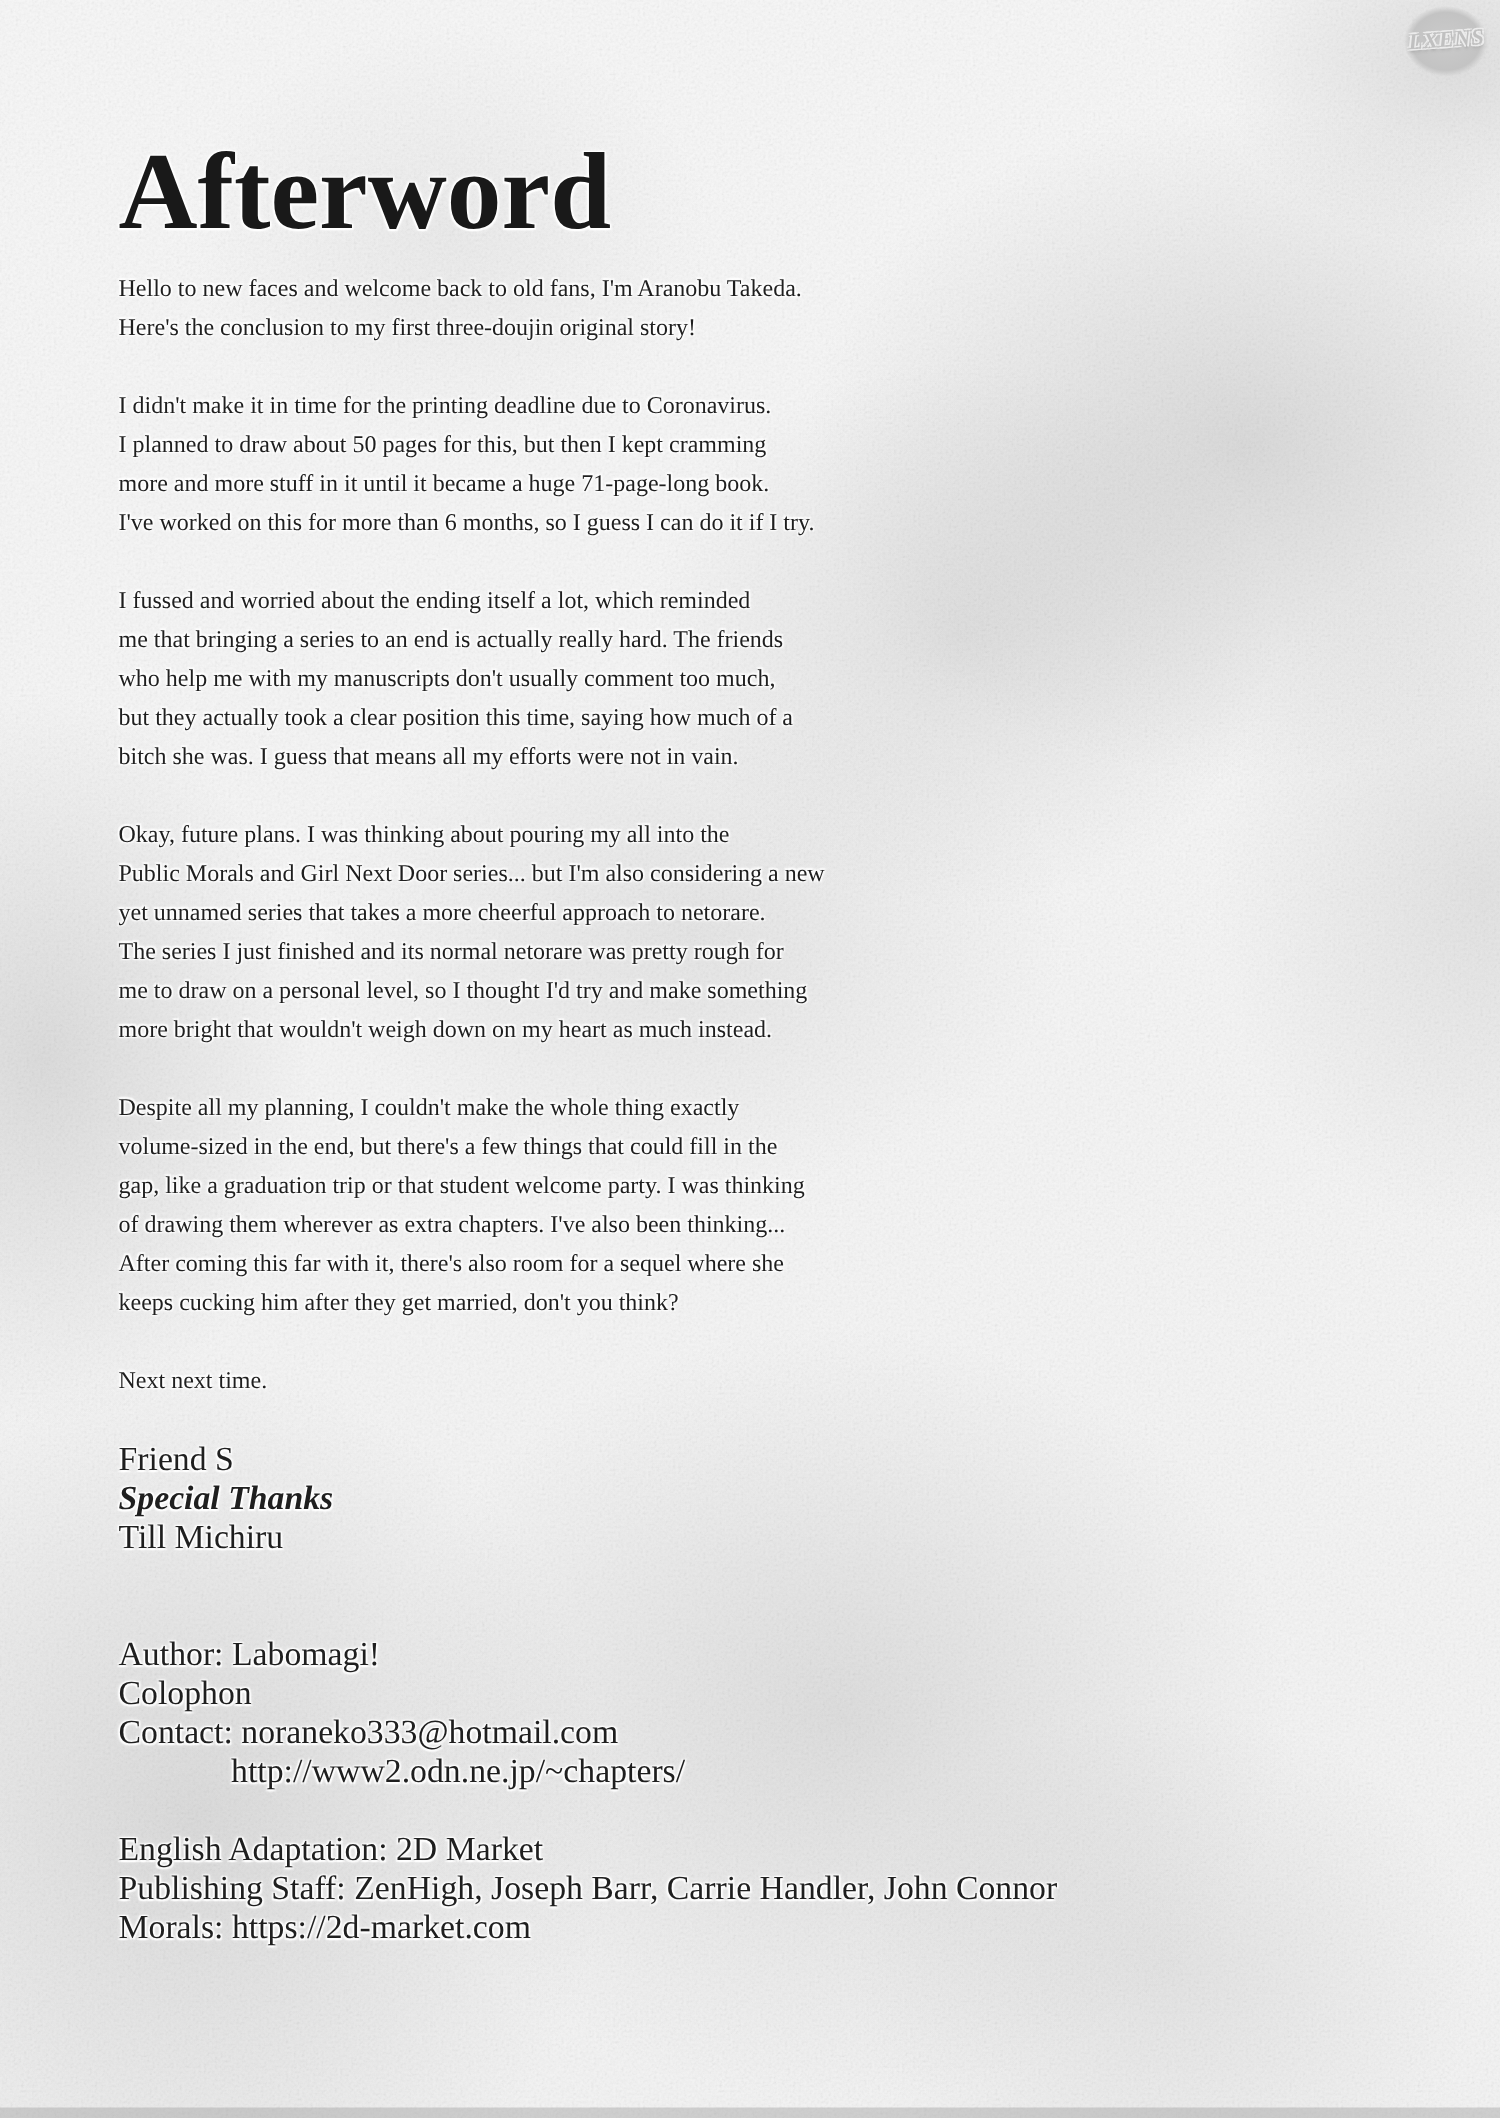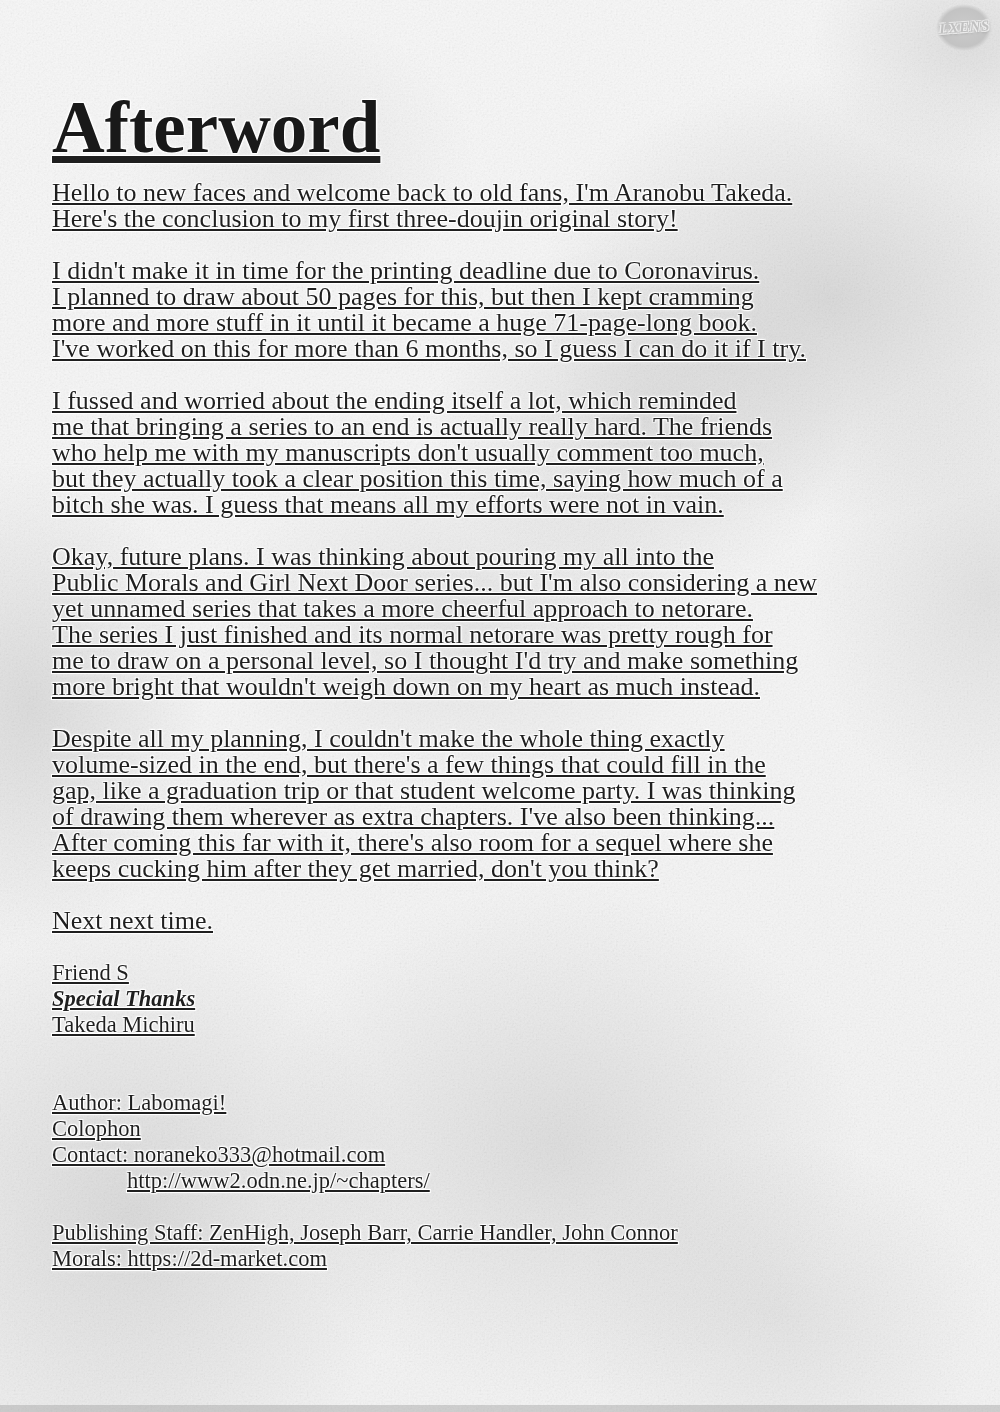--- a/index.html
+++ b/index.html
@@ -68,41 +68,40 @@
     color: #c0c0c0;
     transform: rotate(-4deg);
     text-shadow:
       -1px -1px 0 #ececec, 1px -1px 0 #ececec,
       -1px 1px 0 #ececec, 1px 1px 0 #ececec,
       0 2px 2px rgba(130,130,130,.45);
   }
   .content {
     position: relative;
     box-sizing: border-box;
-    padding: 93px 110px 0 52px;
+    padding: 93px 110px 0 79px;
     color: #1f1f1f;
-    text-decoration: underline;
   }
   .halo {
     text-shadow:
       -1px -1px 1px rgba(255,255,255,.95), 1px -1px 1px rgba(255,255,255,.95),
       -1px 1px 1px rgba(255,255,255,.95), 1px 1px 1px rgba(255,255,255,.95),
       0 0 4px rgba(255,255,255,.85);
   }
   h1.page-title {
     margin: 0 0 18px 0;
     font-size: 73px;
     line-height: 69px;
     font-weight: bold;
     letter-spacing: 0;
     color: #191919;
   }
   .para {
     margin: 0 0 26px 0;
-    font-size: 26px;
+    font-size: 16px;
     line-height: 26px;
     white-space: pre-line;
   }
   .line {
     font-size: 22.5px;
     line-height: 26px;
   }
   .st-heading {
     font-weight: bold;
     font-style: italic;
@@ -158,28 +157,29 @@
 volume-sized in the end, but there's a few things that could fill in the
 gap, like a graduation trip or that student welcome party. I was thinking
 of drawing them wherever as extra chapters. I've also been thinking...
 After coming this far with it, there's also room for a sequel where she
 keeps cucking him after they get married, don't you think?</p>
     <p class="para halo">Next next time.</p>
 
     <section>
       <div class="line halo">Friend S</div>
       <div class="line st-heading halo">Special Thanks</div>
-      <div class="line halo">Takeda Michiru</div>
+      <div class="line halo">Till Michiru</div>
     </section>
 
     <section class="block-gap-large">
       <div class="line halo">Author: Labomagi!</div>
       <div class="line halo">Colophon</div>
       <div class="line halo">Contact: noraneko333@hotmail.com</div>
       <div class="line halo indent">http://www2.odn.ne.jp/~chapters/</div>
     </section>
 
     <section class="block-gap">
+      <div class="line halo">English Adaptation: 2D Market</div>
       <div class="line halo">Publishing Staff: ZenHigh, Joseph Barr, Carrie Handler, John Connor</div>
       <div class="line halo">Morals: https://2d-market.com</div>
     </section>
   </main>
 </div>
 
 </body></html>

